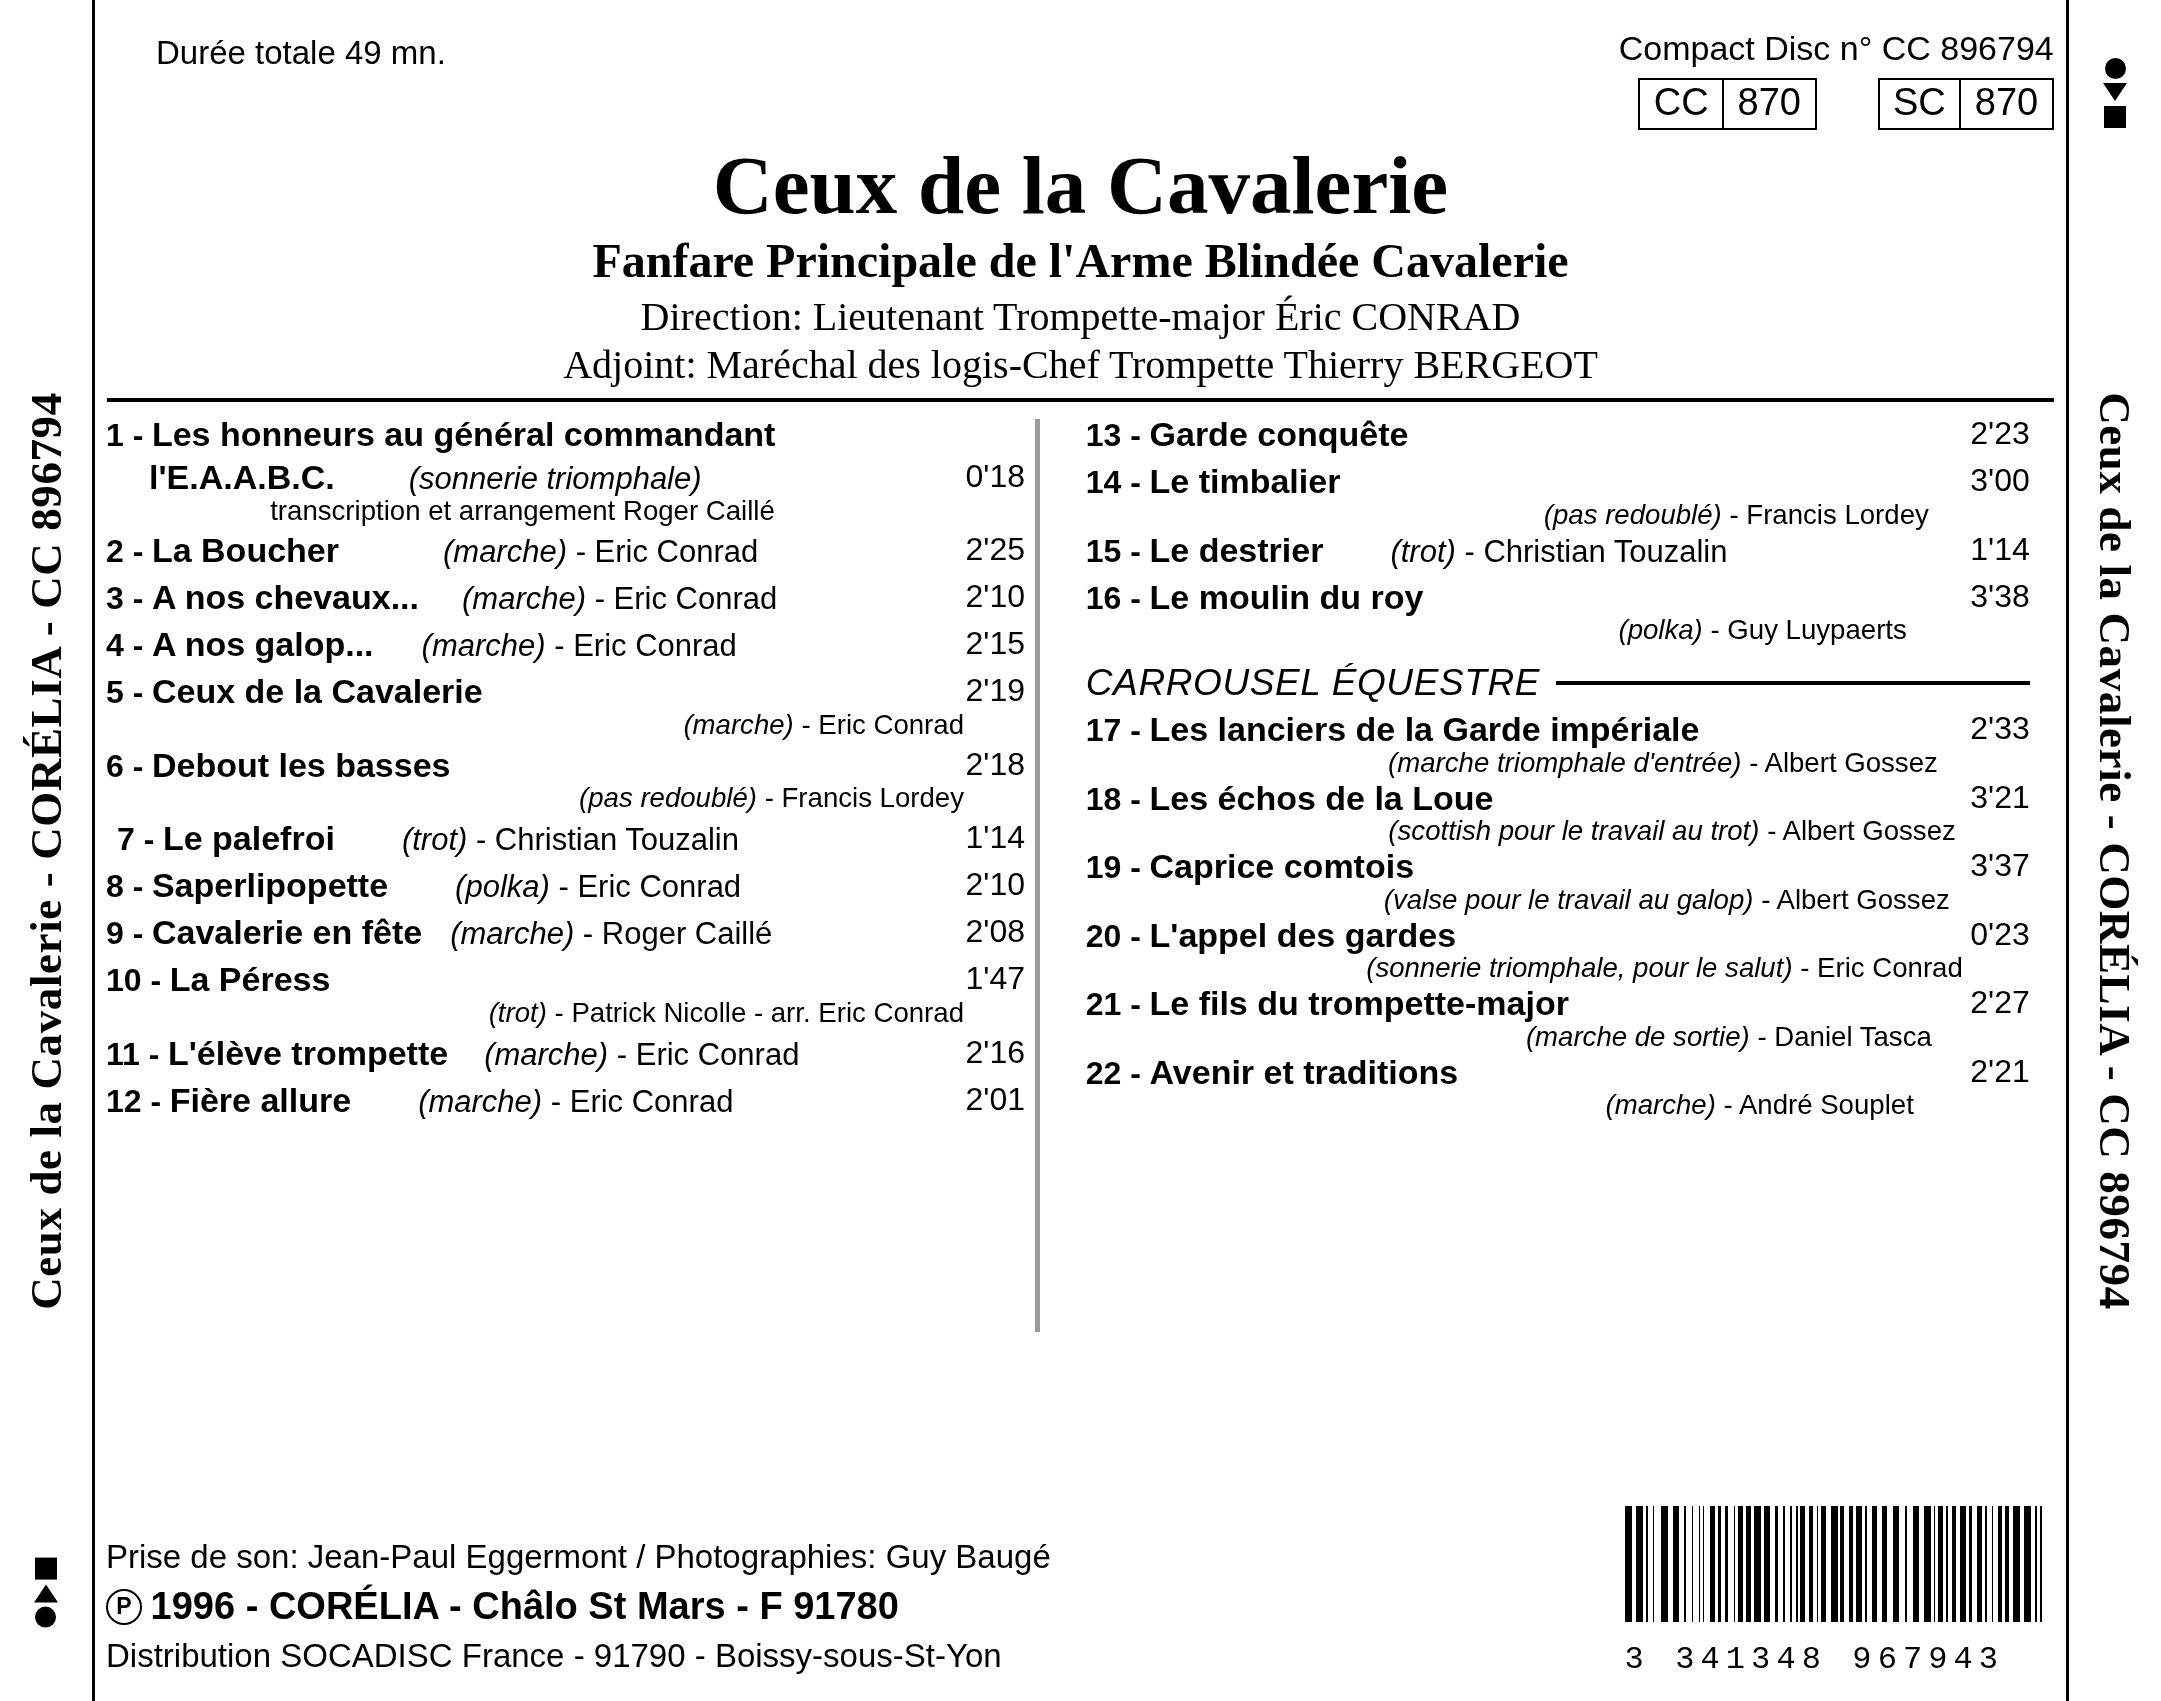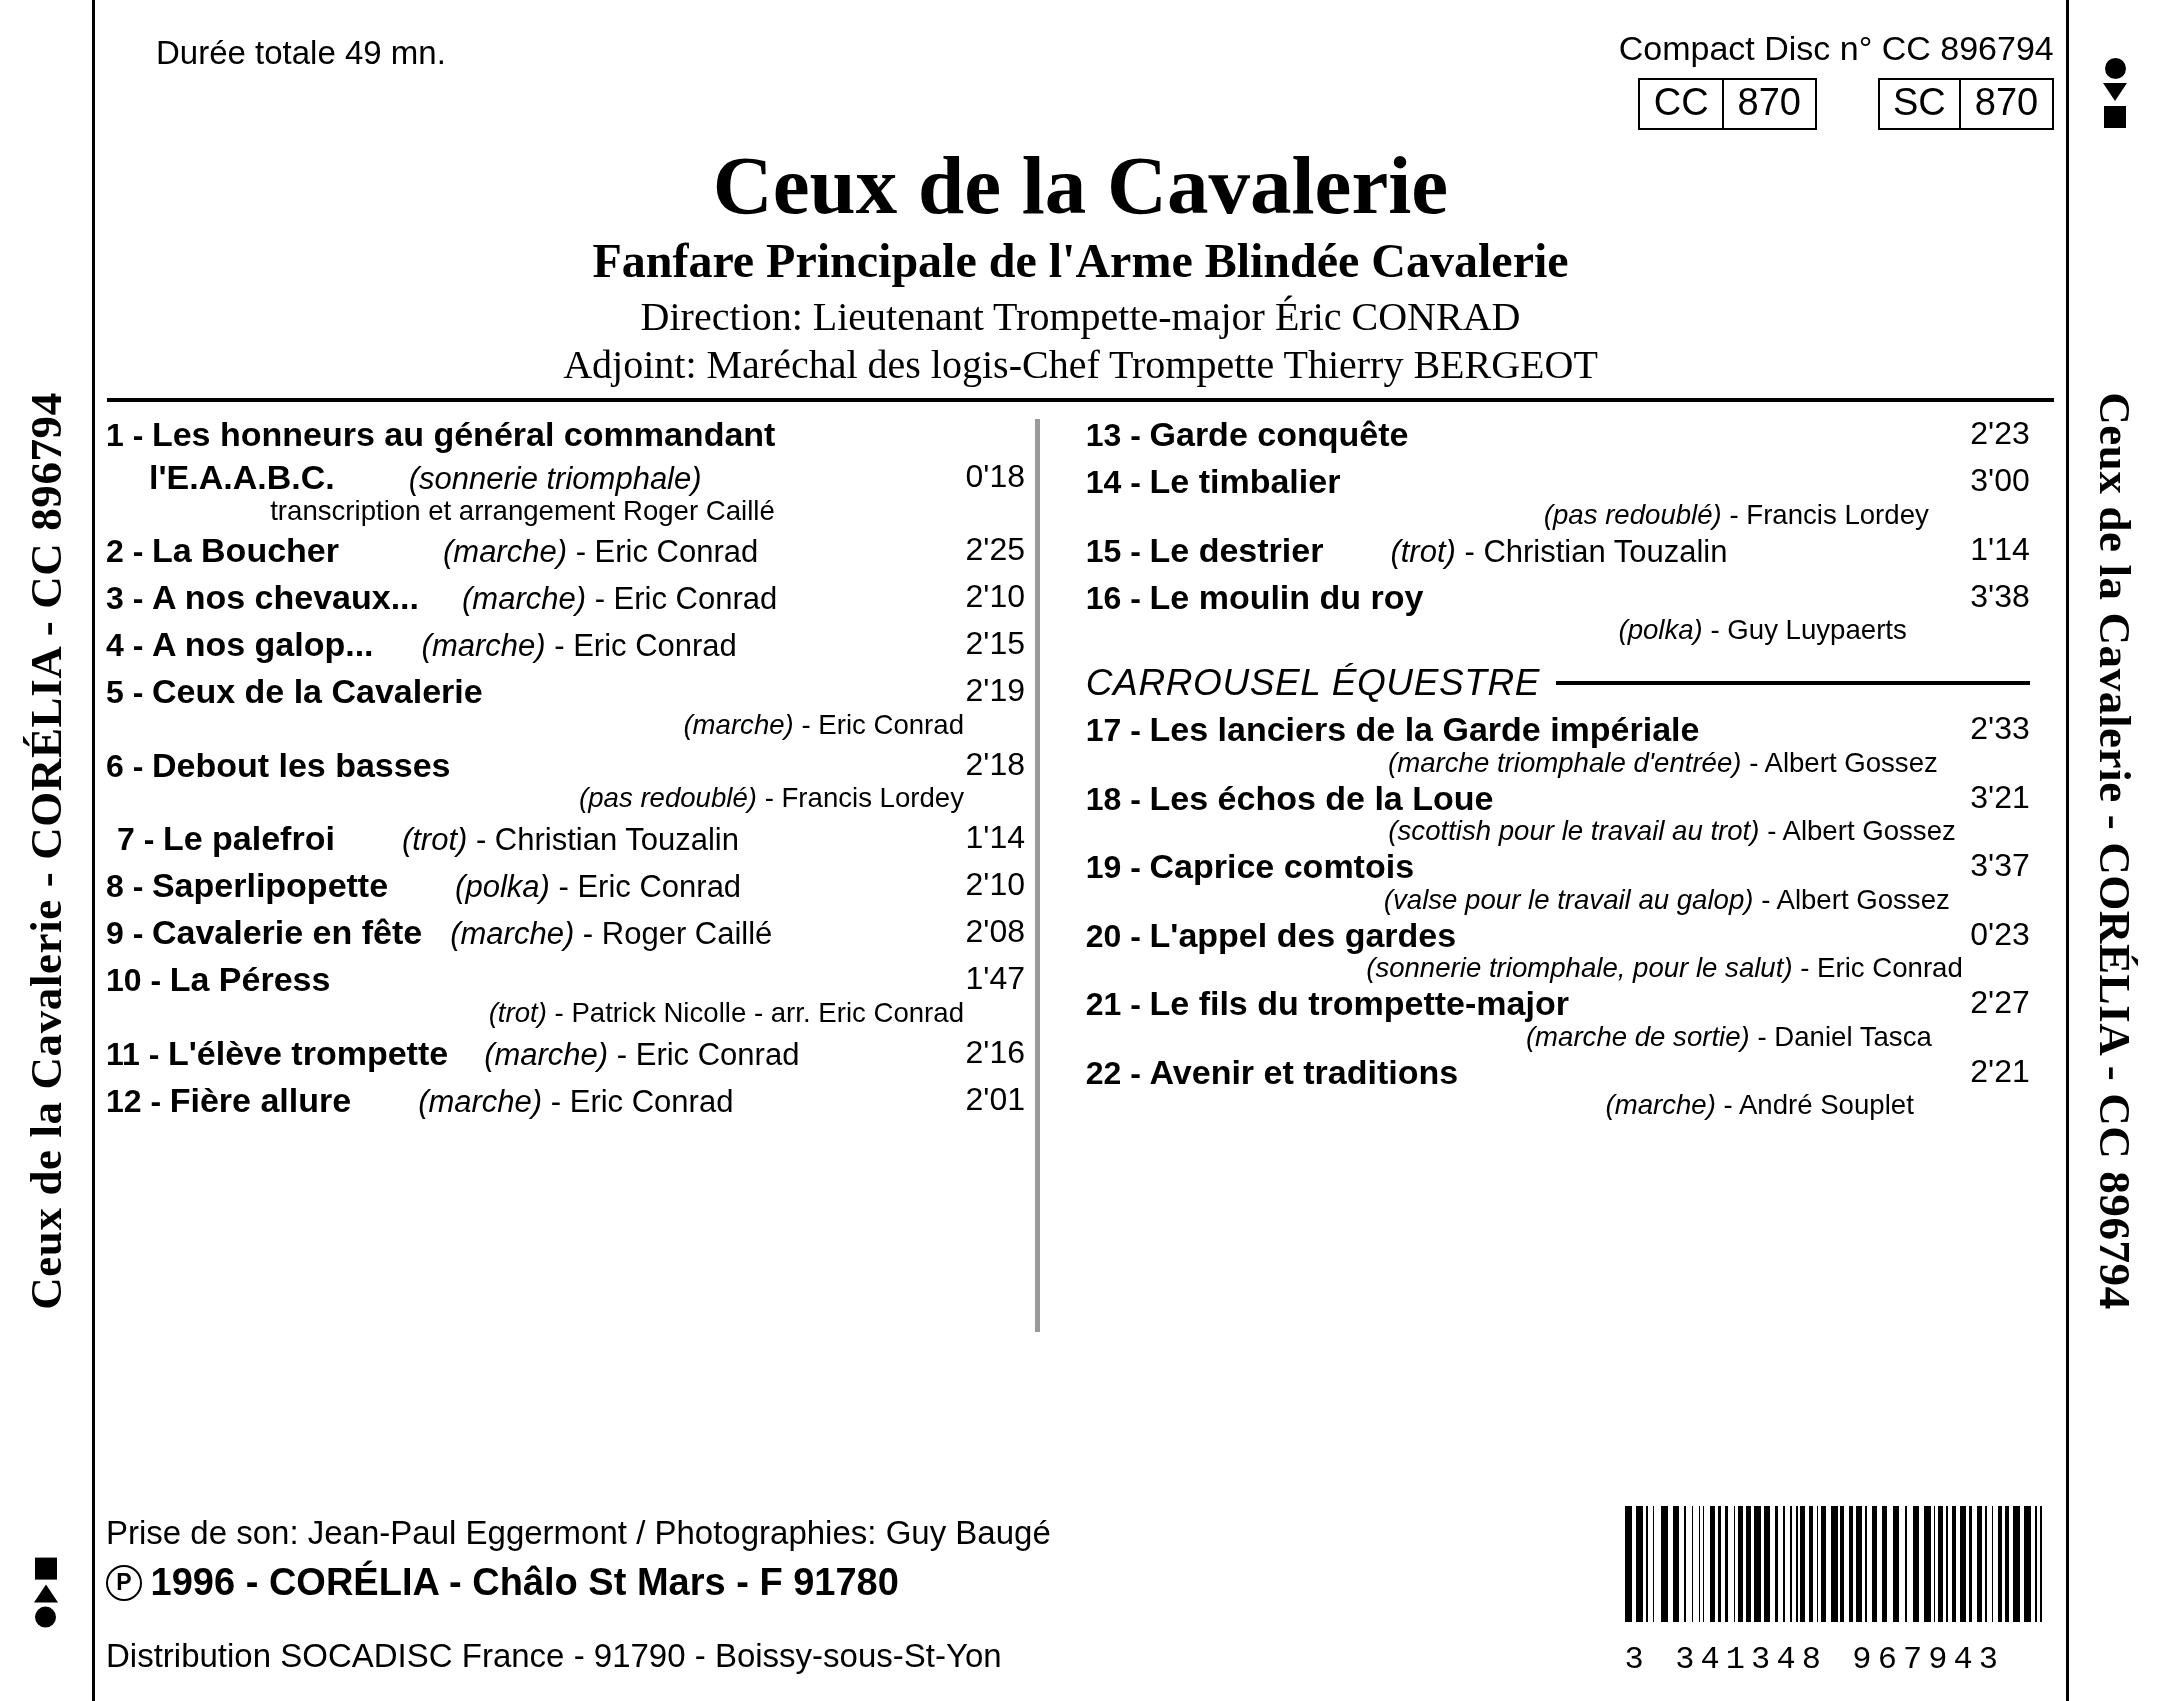--- a/index.html
+++ b/index.html
@@ -280,21 +280,21 @@
     display: inline-flex;
     align-items: center;
     justify-content: center;
     width: 32px; height: 32px;
     border: 2.5px solid #000;
     border-radius: 50%;
     font-size: 23px;
     font-weight: bold;
     line-height: 1;
   }
-  .f3 { font-size: 33px; line-height: 1.35; margin-top: 24px; }
+  .f3 { font-size: 33px; line-height: 1.35; }
 
   
   .barcode-wrap {
     position: absolute;
     right: 18.4px;
     bottom: 24.5px;
     width: 423px;
   }
   .bars {
     display: flex;

